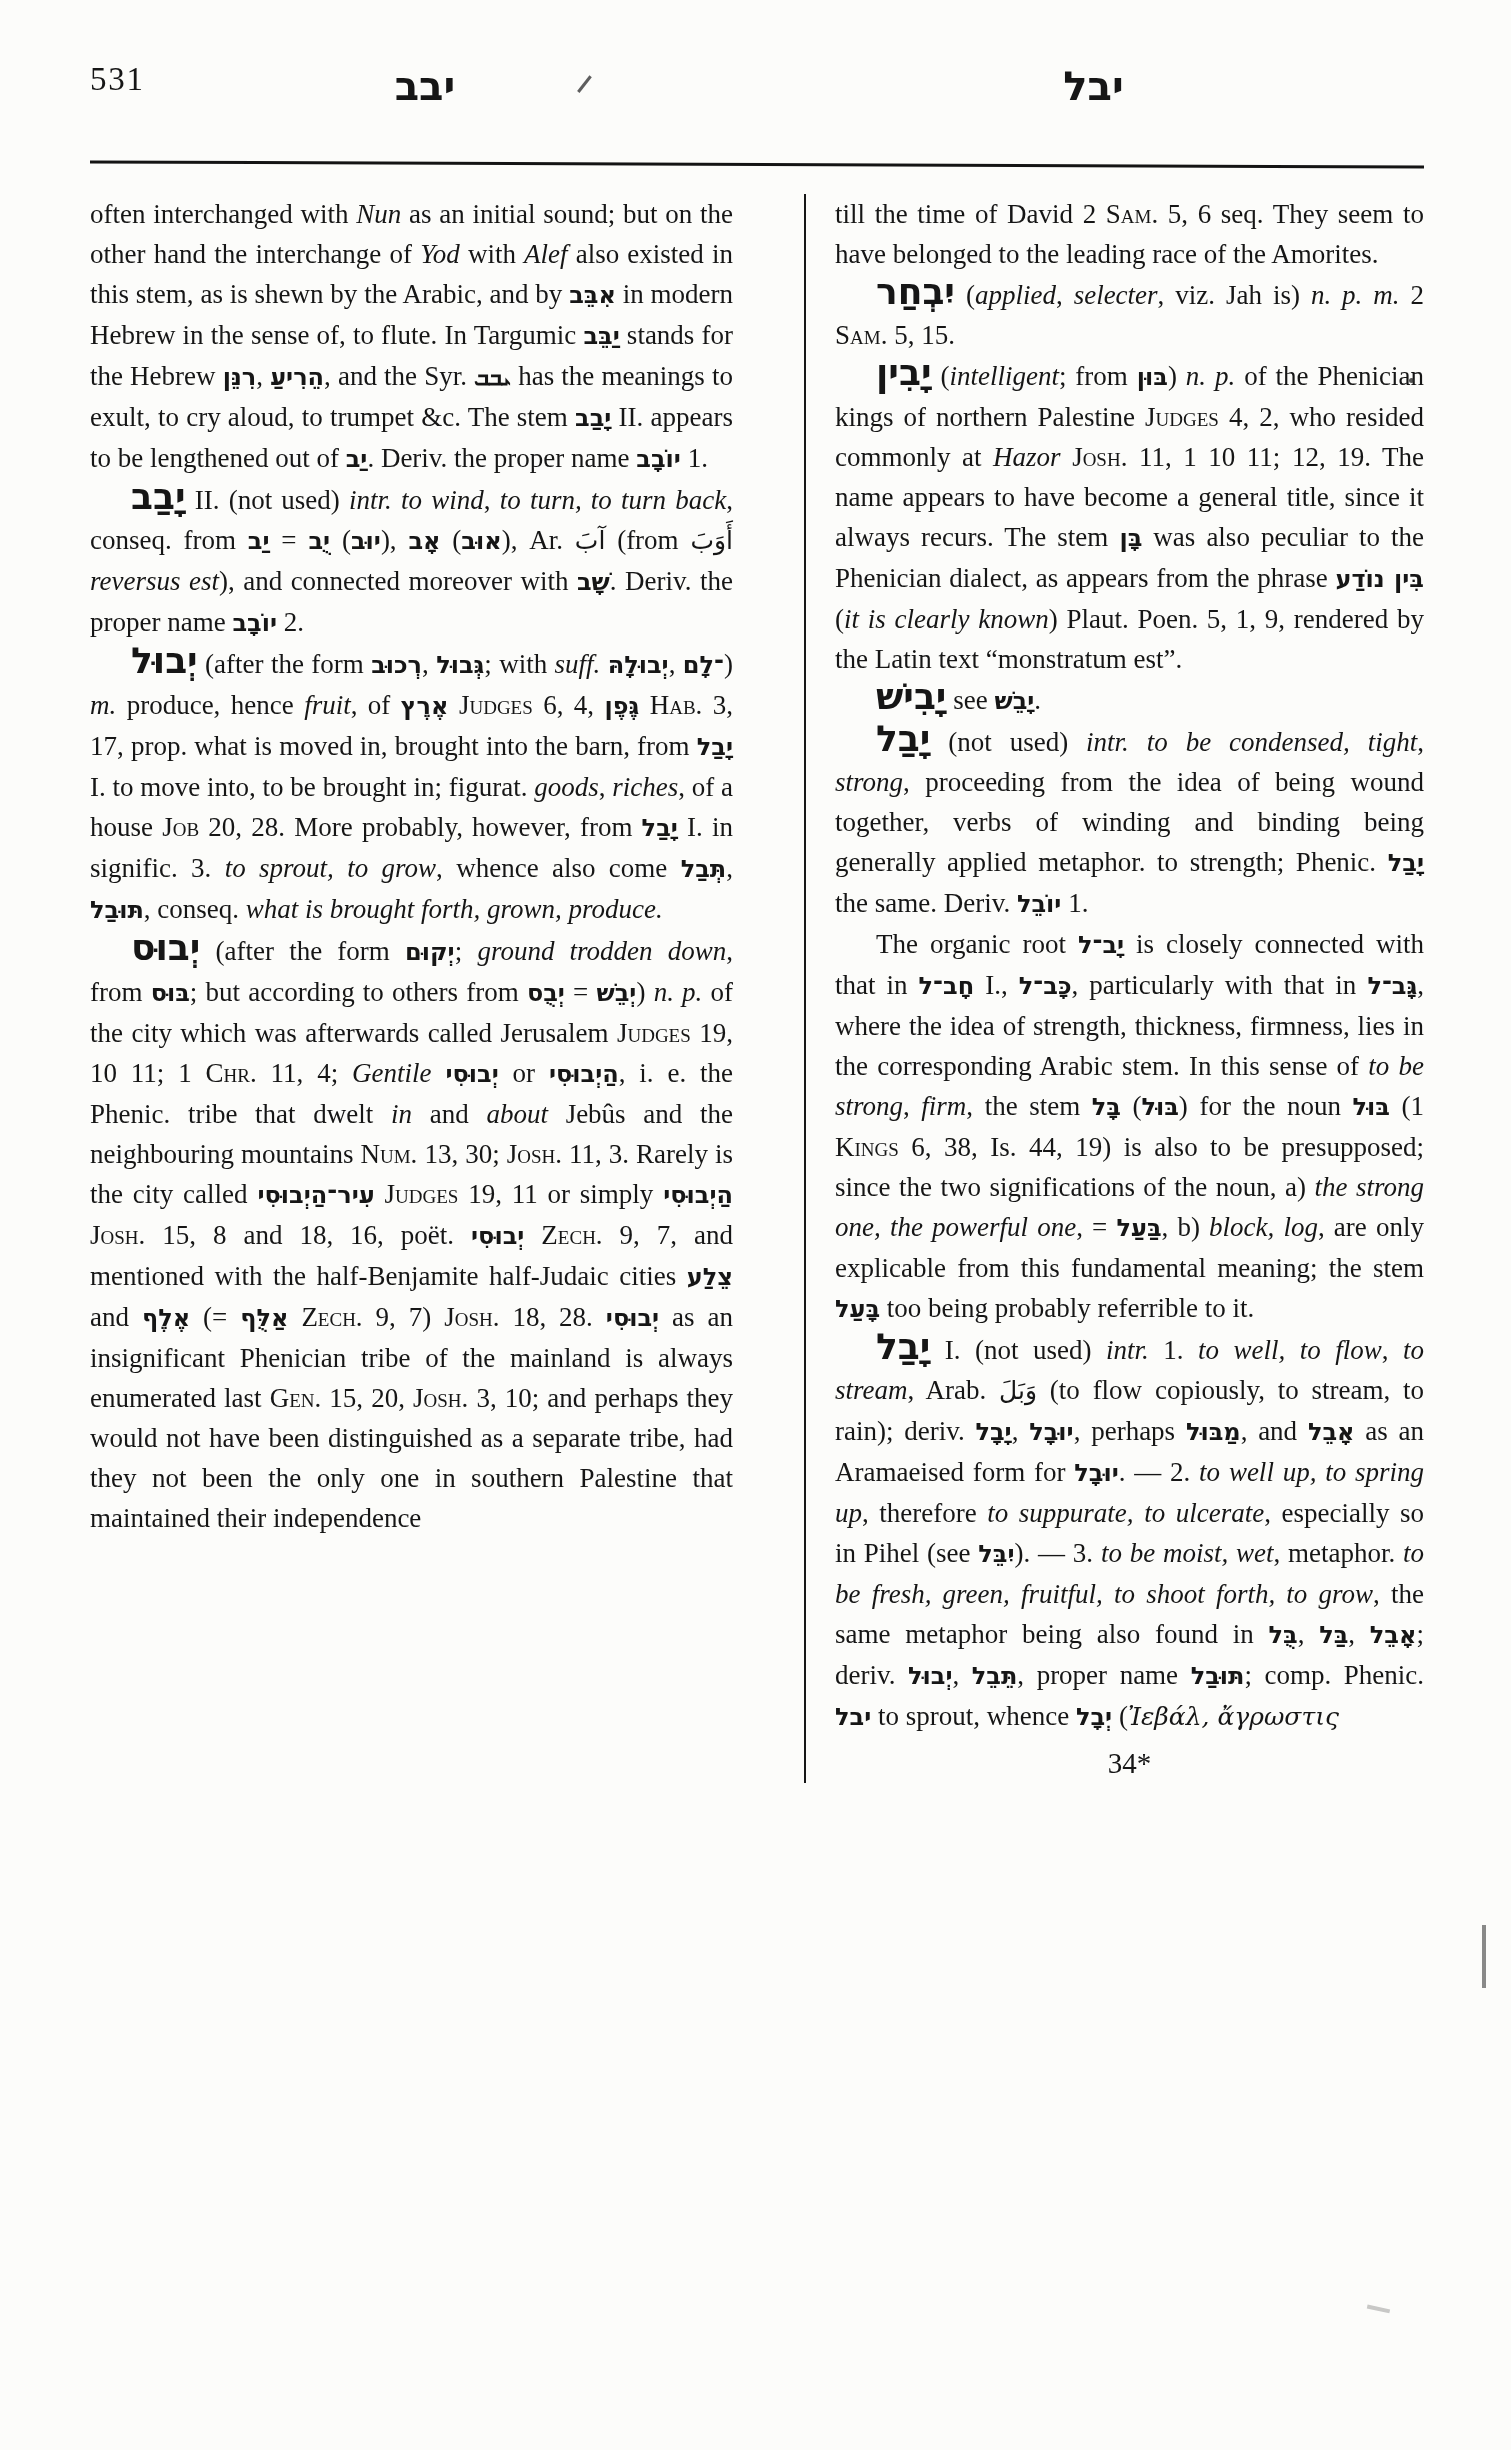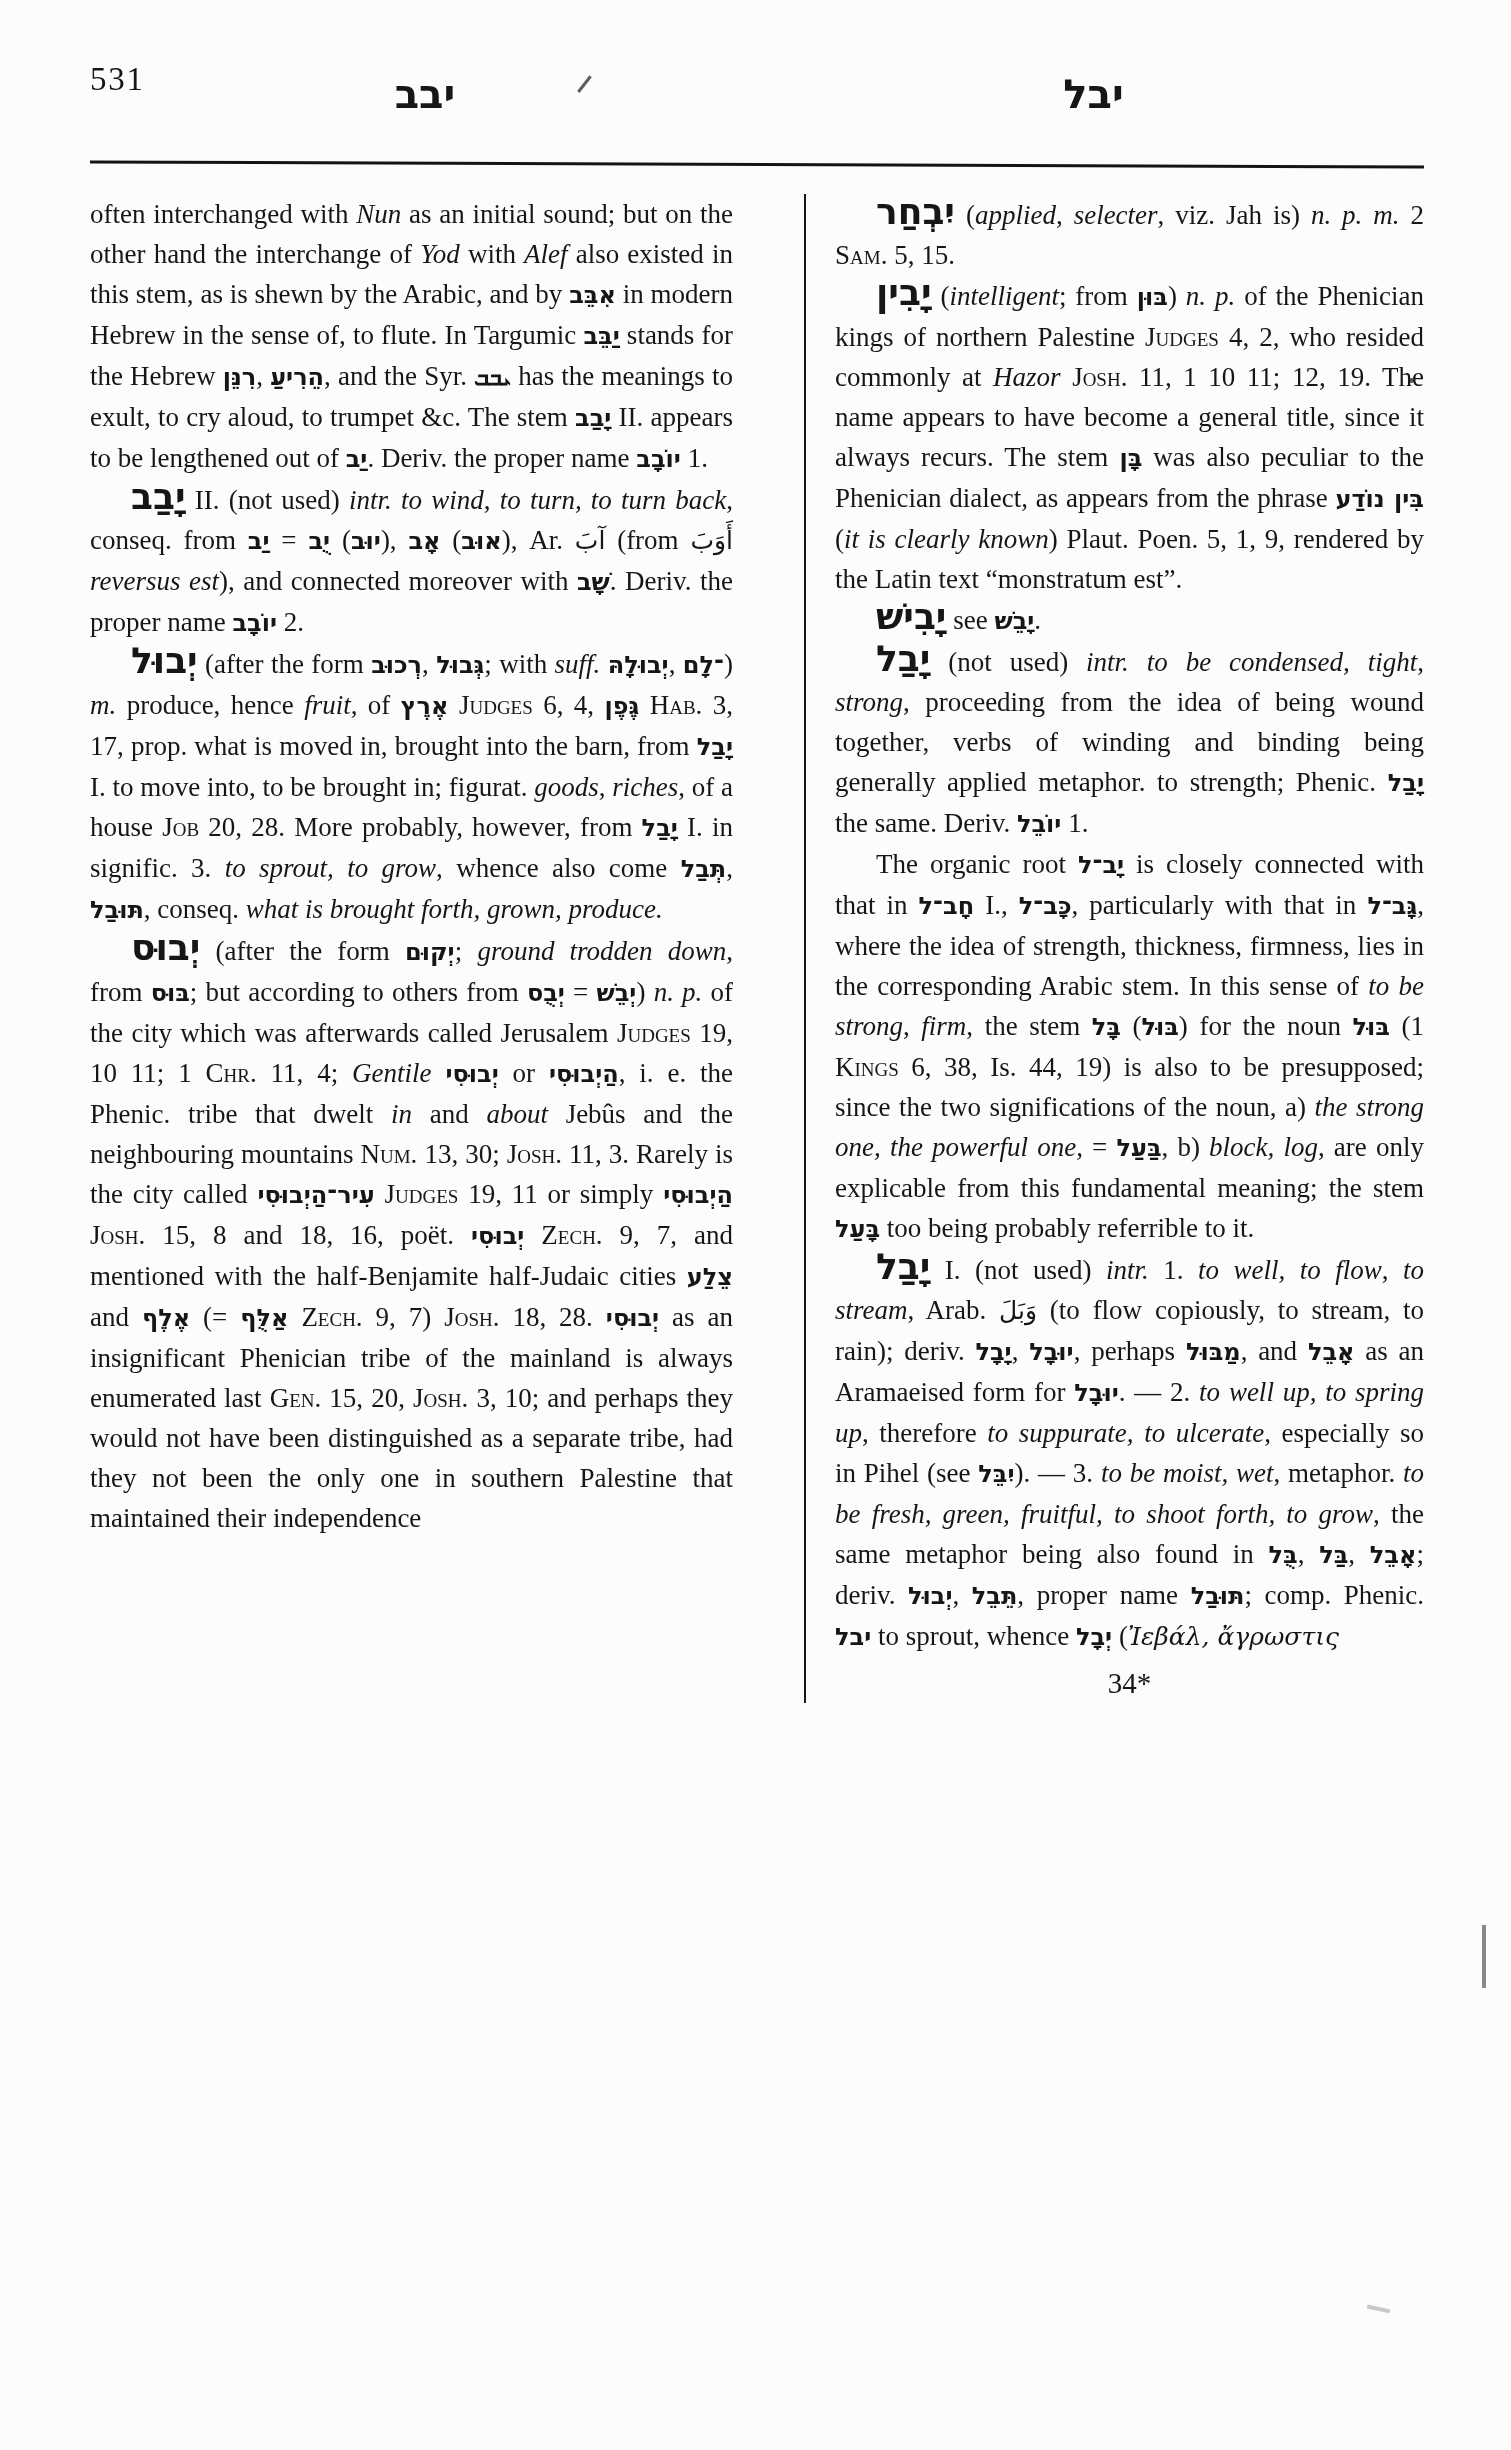--- a/index.html
+++ b/index.html
@@ -14,21 +14,21 @@
     line-height:40px;
     overflow:hidden;
     box-sizing:border-box;
     padding:52px 88px 0 90px;
   }
   
   .header { position:relative; height:52px; }
   .header .hw {
     font-family:"DejaVu Sans",sans-serif;
     font-weight:bold; font-size:40px; line-height:52px;
-    position:absolute; top:16px;
+    position:absolute; top:8px;
   }
   .header .hw-left  { left:0;   width:670px; text-align:center; }
   .header .hw-right { left:673px; right:0;  text-align:center; }
   .header .pagenum {
     position:absolute; left:0; right:0; top:7.2px;
     font-size:33px; letter-spacing:1.8px;
   }
   .rule {
     margin-top:59px;
     border:0; border-top:3.6px solid #141414;
@@ -73,20 +73,21 @@
 
   <div class="columns">
     <div class="col col-left">
         <p class="para"><span class="seg-r">often interchanged with </span><span class="seg-i">Nun</span><span class="seg-r"> as an initial sound; but on the other hand the interchange of </span><span class="seg-i">Yod</span><span class="seg-r"> with </span><span class="seg-i">Alef</span><span class="seg-r"> also existed in this stem, as is shewn by the Arabic, and by </span><span class="seg-h" dir="rtl">אִבֵּב</span><span class="seg-r"> in modern Hebrew in the sense of, to flute.  In Targumic </span><span class="seg-h" dir="rtl">יַבֵּב</span><span class="seg-r"> stands for the Hebrew </span><span class="seg-h" dir="rtl">רִנֵּן</span><span class="seg-r">, </span><span class="seg-h" dir="rtl">הֵרִיעַ</span><span class="seg-r">, and the Syr. </span><span class="seg-sy" dir="rtl">ܝܒܒ</span><span class="seg-r"> has the meanings to exult, to cry aloud, to trumpet &amp;c.  The stem </span><span class="seg-h" dir="rtl">יָבַב</span><span class="seg-r"> II. appears to be lengthened out of </span><span class="seg-h" dir="rtl">יַב</span><span class="seg-r">.  Deriv. the proper name </span><span class="seg-h" dir="rtl">יוֹבָב</span><span class="seg-r"> 1.</span></p>
         <p class="para indent"><span class="seg-H" dir="rtl">יָבַב</span><span class="seg-r"> II. (not used) </span><span class="seg-i">intr.</span><span class="seg-r"> </span><span class="seg-i">to wind</span><span class="seg-r">, </span><span class="seg-i">to turn, to turn back</span><span class="seg-r">, conseq. from </span><span class="seg-h" dir="rtl">יַב</span><span class="seg-r"> = </span><span class="seg-h" dir="rtl">יֻב</span><span class="seg-r"> (</span><span class="seg-h" dir="rtl">יוּב</span><span class="seg-r">), </span><span class="seg-h" dir="rtl">אָב</span><span class="seg-r"> (</span><span class="seg-h" dir="rtl">אוּב</span><span class="seg-r">), Ar. </span><span class="seg-a" dir="rtl">آبَ</span><span class="seg-r"> (from </span><span class="seg-a" dir="rtl">أَوَبَ</span><span class="seg-r"> </span><span class="seg-i">reversus est</span><span class="seg-r">), and connected moreover with </span><span class="seg-h" dir="rtl">שָׁב</span><span class="seg-r">.  Deriv. the proper name </span><span class="seg-h" dir="rtl">יוֹבָב</span><span class="seg-r"> 2.</span></p>
         <p class="para indent"><span class="seg-H" dir="rtl">יְבוּל</span><span class="seg-r"> (after the form </span><span class="seg-h" dir="rtl">רְכוּב</span><span class="seg-r">, </span><span class="seg-h" dir="rtl">גְּבוּל</span><span class="seg-r">; with </span><span class="seg-i">suff.</span><span class="seg-r"> </span><span class="seg-h" dir="rtl">יְבוּלָהּ</span><span class="seg-r">, </span><span class="seg-h" dir="rtl">־לָם</span><span class="seg-r">) </span><span class="seg-i">m.</span><span class="seg-r"> produce, hence </span><span class="seg-i">fruit</span><span class="seg-r">, of </span><span class="seg-h" dir="rtl">אֶרֶץ</span><span class="seg-r"> </span><span class="seg-sc">Judges</span><span class="seg-r"> 6, 4, </span><span class="seg-h" dir="rtl">גֶּפֶן</span><span class="seg-r"> </span><span class="seg-sc">Hab.</span><span class="seg-r"> 3, 17, prop. what is moved in, brought into the barn, from </span><span class="seg-h" dir="rtl">יָבַל</span><span class="seg-r"> I. to move into, to be brought in; figurat. </span><span class="seg-i">goods</span><span class="seg-r">, </span><span class="seg-i">riches</span><span class="seg-r">, of a house </span><span class="seg-sc">Job</span><span class="seg-r"> 20, 28.  More probably, however, from </span><span class="seg-h" dir="rtl">יָבַל</span><span class="seg-r"> I. in signific. 3. </span><span class="seg-i">to sprout, to grow</span><span class="seg-r">, whence also come </span><span class="seg-h" dir="rtl">תְּבַל</span><span class="seg-r">, </span><span class="seg-h" dir="rtl">תּוּבַל</span><span class="seg-r">, conseq. </span><span class="seg-i">what is brought forth, grown, produce.</span></p>
         <p class="para indent"><span class="seg-H" dir="rtl">יְבוּס</span><span class="seg-r"> (after the form </span><span class="seg-h" dir="rtl">יְקוּם</span><span class="seg-r">; </span><span class="seg-i">ground trodden down</span><span class="seg-r">, from </span><span class="seg-h" dir="rtl">בּוּס</span><span class="seg-r">; but according to others from </span><span class="seg-h" dir="rtl">יְבֻס</span><span class="seg-r"> = </span><span class="seg-h" dir="rtl">יְבֵשׁ</span><span class="seg-r">) </span><span class="seg-i">n. p.</span><span class="seg-r"> of the city which was afterwards called Jerusalem </span><span class="seg-sc">Judges</span><span class="seg-r"> 19, 10 11; 1 </span><span class="seg-sc">Chr.</span><span class="seg-r"> 11, 4; </span><span class="seg-i">Gentile</span><span class="seg-r"> </span><span class="seg-h" dir="rtl">יְבוּסִי</span><span class="seg-r"> or </span><span class="seg-h" dir="rtl">הַיְבוּסִי</span><span class="seg-r">, i. e. the Phenic. tribe that dwelt </span><span class="seg-i">in</span><span class="seg-r"> and </span><span class="seg-i">about</span><span class="seg-r"> Jebûs and the neighbouring mountains </span><span class="seg-sc">Num.</span><span class="seg-r"> 13, 30; </span><span class="seg-sc">Josh.</span><span class="seg-r"> 11, 3.  Rarely is the city called </span><span class="seg-h" dir="rtl">עִיר־הַיְבוּסִי</span><span class="seg-r"> </span><span class="seg-sc">Judges</span><span class="seg-r"> 19, 11 or simply </span><span class="seg-h" dir="rtl">הַיְבוּסִי</span><span class="seg-r"> </span><span class="seg-sc">Josh.</span><span class="seg-r"> 15, 8 and 18, 16, poët. </span><span class="seg-h" dir="rtl">יְבוּסִי</span><span class="seg-r"> </span><span class="seg-sc">Zech.</span><span class="seg-r"> 9, 7, and mentioned with the half-Benjamite half-Judaic cities </span><span class="seg-h" dir="rtl">צֵלַע</span><span class="seg-r"> and </span><span class="seg-h" dir="rtl">אֶלֶף</span><span class="seg-r"> (= </span><span class="seg-h" dir="rtl">אַלֻּף</span><span class="seg-r"> </span><span class="seg-sc">Zech.</span><span class="seg-r"> 9, 7)  </span><span class="seg-sc">Josh.</span><span class="seg-r"> 18, 28. </span><span class="seg-h" dir="rtl">יְבוּסִי</span><span class="seg-r"> as an insignificant Phenician tribe of the mainland is always enumerated last </span><span class="seg-sc">Gen.</span><span class="seg-r"> 15, 20, </span><span class="seg-sc">Josh.</span><span class="seg-r"> 3, 10; and perhaps they would not have been distinguished as a separate tribe, had they not been the only one in southern Palestine that maintained their independence</span></p>
       </div>
     <div class="col col-right">
 
+    <p class="para"><span class="seg-r">till the time of David 2 </span><span class="seg-sc">Sam.</span><span class="seg-r"> 5, 6 seq. They seem to have belonged to the leading race of the Amorites.</span></p>
         <p class="para indent"><span class="seg-H" dir="rtl">יִבְחַר</span><span class="seg-r"> (</span><span class="seg-i">applied</span><span class="seg-r">, </span><span class="seg-i">selecter</span><span class="seg-r">, viz. Jah is) </span><span class="seg-i">n. p. m.</span><span class="seg-r"> 2 </span><span class="seg-sc">Sam.</span><span class="seg-r"> 5, 15.</span></p>
         <p class="para indent"><span class="seg-H" dir="rtl">יָבִין</span><span class="seg-r"> (</span><span class="seg-i">intelligent</span><span class="seg-r">; from </span><span class="seg-h" dir="rtl">בּוּן</span><span class="seg-r">) </span><span class="seg-i">n. p.</span><span class="seg-r"> of the Phenician kings of northern Palestine </span><span class="seg-sc">Judges</span><span class="seg-r"> 4, 2, who resided commonly at </span><span class="seg-i">Hazor</span><span class="seg-r"> </span><span class="seg-sc">Josh.</span><span class="seg-r"> 11, 1 10 11; 12, 19.  The name appears to have become a general title, since it always recurs.  The stem </span><span class="seg-h" dir="rtl">בָּן</span><span class="seg-r"> was also peculiar to the Phenician dialect, as appears from the phrase </span><span class="seg-h" dir="rtl">בִּין נוֹדַע</span><span class="seg-r"> (</span><span class="seg-i">it is clearly known</span><span class="seg-r">) Plaut. Poen. 5, 1, 9, rendered by the Latin text “monstratum est”.</span></p>
         <p class="para indent"><span class="seg-H" dir="rtl">יָבִישׁ</span><span class="seg-r"> see </span><span class="seg-h" dir="rtl">יָבֵשׁ</span><span class="seg-r">.</span></p>
         <p class="para indent"><span class="seg-H" dir="rtl">יָבַל</span><span class="seg-r"> (not used) </span><span class="seg-i">intr.</span><span class="seg-r"> </span><span class="seg-i">to be condensed, tight</span><span class="seg-r">, </span><span class="seg-i">strong</span><span class="seg-r">, proceeding from the idea of being wound together, verbs of winding and binding being generally applied metaphor. to strength; Phenic. </span><span class="seg-h" dir="rtl">יָבַל</span><span class="seg-r"> the same.  Deriv. </span><span class="seg-h" dir="rtl">יוֹבֵל</span><span class="seg-r"> 1.</span></p>
         <p class="para indent"><span class="seg-r">The organic root </span><span class="seg-h" dir="rtl">יָב־ל</span><span class="seg-r"> is closely connected with that in </span><span class="seg-h" dir="rtl">חָב־ל</span><span class="seg-r"> I., </span><span class="seg-h" dir="rtl">כָּב־ל</span><span class="seg-r">, particularly with that in </span><span class="seg-h" dir="rtl">גָּב־ל</span><span class="seg-r">, where the idea of strength, thickness, firmness, lies in the corresponding Arabic stem.  In this sense of </span><span class="seg-i">to be strong</span><span class="seg-r">, </span><span class="seg-i">firm</span><span class="seg-r">, the stem </span><span class="seg-h" dir="rtl">בָּל</span><span class="seg-r"> (</span><span class="seg-h" dir="rtl">בּוּל</span><span class="seg-r">) for the noun </span><span class="seg-h" dir="rtl">בּוּל</span><span class="seg-r"> (1 </span><span class="seg-sc">Kings</span><span class="seg-r"> 6, 38, Is. 44, 19) is also to be presupposed; since the two significations of the noun, a) </span><span class="seg-i">the strong one, the powerful one</span><span class="seg-r">, = </span><span class="seg-h" dir="rtl">בַּעַל</span><span class="seg-r">, b) </span><span class="seg-i">block, log</span><span class="seg-r">, are only explicable from this fundamental meaning; the stem </span><span class="seg-h" dir="rtl">בָּעַל</span><span class="seg-r"> too being probably referrible to it.</span></p>
         <p class="para indent"><span class="seg-H" dir="rtl">יָבַל</span><span class="seg-r"> I. (not used) </span><span class="seg-i">intr.</span><span class="seg-r"> 1. </span><span class="seg-i">to well, to flow</span><span class="seg-r">, </span><span class="seg-i">to stream</span><span class="seg-r">, Arab. </span><span class="seg-a" dir="rtl">وَبَلَ</span><span class="seg-r"> (to flow copiously, to stream, to rain); deriv. </span><span class="seg-h" dir="rtl">יָבָל</span><span class="seg-r">, </span><span class="seg-h" dir="rtl">יוּבָל</span><span class="seg-r">, perhaps </span><span class="seg-h" dir="rtl">מַבּוּל</span><span class="seg-r">, and </span><span class="seg-h" dir="rtl">אָבֵל</span><span class="seg-r"> as an Aramaeised form for </span><span class="seg-h" dir="rtl">יוּבָל</span><span class="seg-r">. — 2. </span><span class="seg-i">to well up, to spring up</span><span class="seg-r">, therefore </span><span class="seg-i">to suppurate, to ulcerate</span><span class="seg-r">, especially so in Pihel (see </span><span class="seg-h" dir="rtl">יִבֵּל</span><span class="seg-r">). — 3. </span><span class="seg-i">to be moist, wet</span><span class="seg-r">, metaphor. </span><span class="seg-i">to be fresh, green, fruitful, to shoot forth, to grow</span><span class="seg-r">, the same metaphor being also found in </span><span class="seg-h" dir="rtl">בֻּל</span><span class="seg-r">, </span><span class="seg-h" dir="rtl">בַּל</span><span class="seg-r">, </span><span class="seg-h" dir="rtl">אָבֵל</span><span class="seg-r">; deriv. </span><span class="seg-h" dir="rtl">יְבוּל</span><span class="seg-r">, </span><span class="seg-h" dir="rtl">תֵּבֵל</span><span class="seg-r">, proper name </span><span class="seg-h" dir="rtl">תּוּבַל</span><span class="seg-r">; comp. Phenic. </span><span class="seg-h" dir="rtl">יבל</span><span class="seg-r"> to sprout, whence </span><span class="seg-h" dir="rtl">יְבָל</span><span class="seg-r"> (</span><span class="seg-g">Ἰεβάλ, ἄγρωστις</span></p>
         <div class="sig">34*</div>
       </div>
   </div>
 

